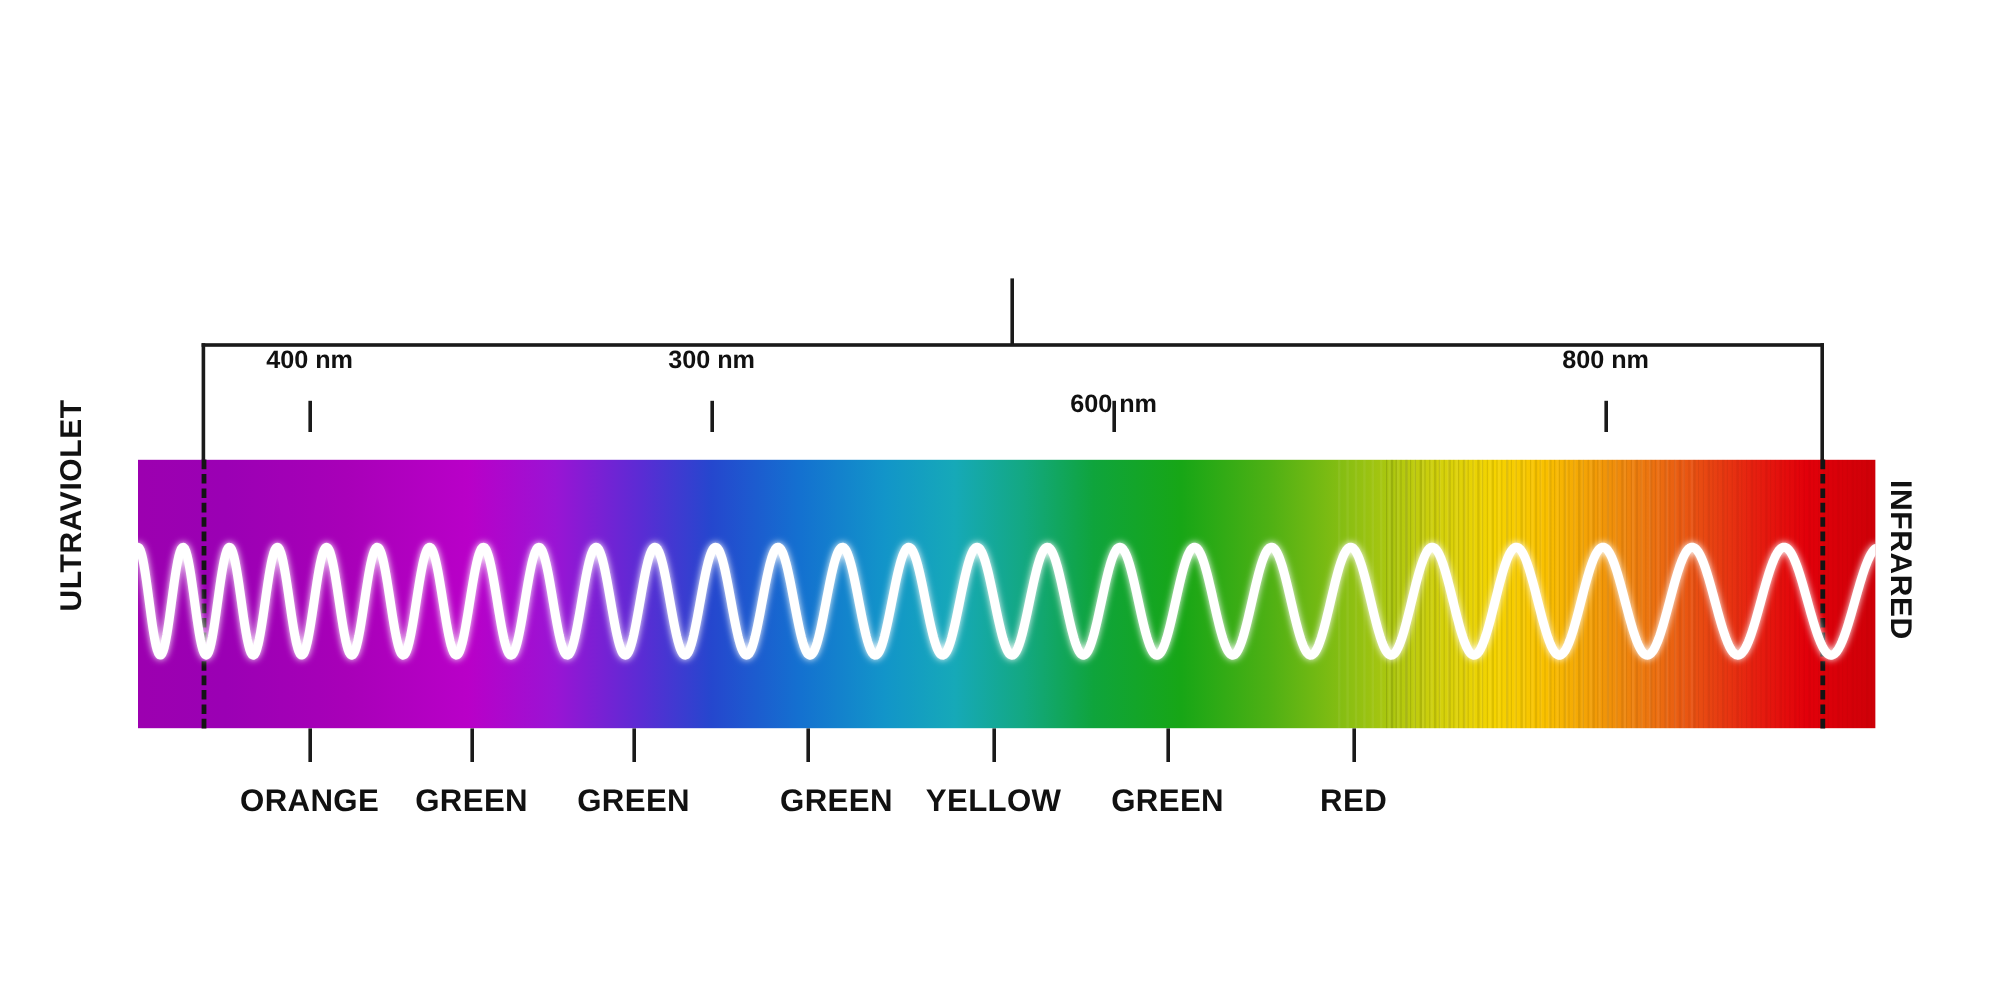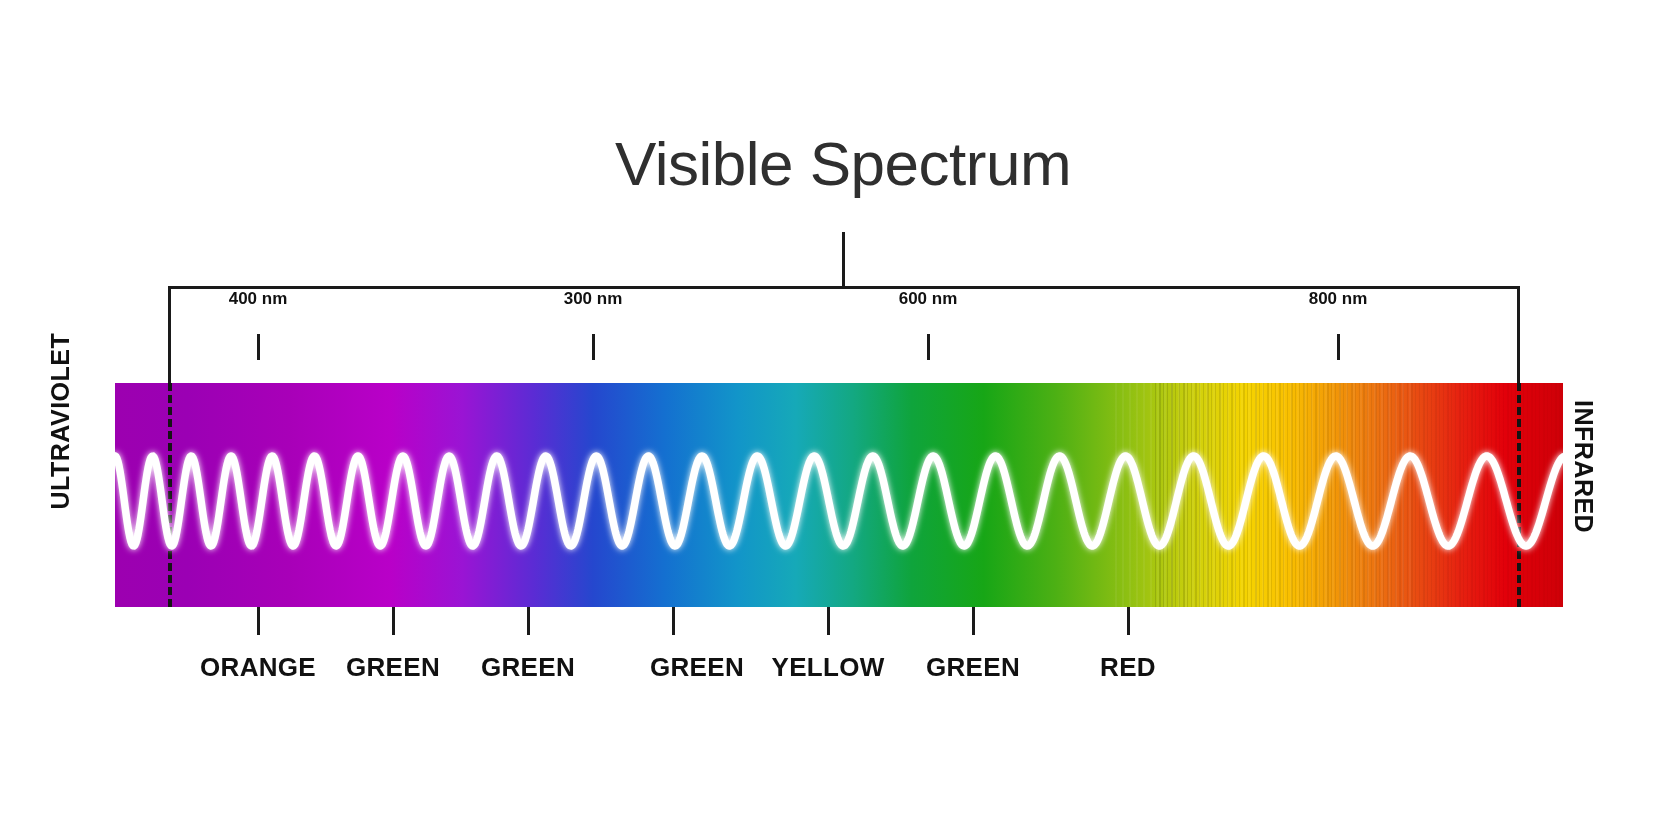--- a/index.html
+++ b/index.html
@@ -72,21 +72,21 @@
     width: 3px;
     height: 98px;
   }
 
   
   .nm-label {
     position: absolute;
     top: 289px;
     font-family: "Liberation Sans", sans-serif;
     font-weight: bold;
-    font-size: 17px;
+    font-size: 21px;
     color: #111111;
     white-space: nowrap;
     transform: translateX(-50%);
   }
   .nm-tick {
     position: absolute;
     top: 334px;
     width: 3px;
     height: 26px;
     background: #1a1a1a;
@@ -173,36 +173,33 @@
     color: #111111;
     white-space: nowrap;
     transform: translateX(-50%);
   }
 </style>
 </head>
 <body>
 
 <div id="stage">
 
-  <div id="title">
-    <span id="title-inner">Visible Spectrum</span>
-  </div>
 
   <div class="rule" id="connector"></div>
 
   <div class="rule" id="bracket-top"></div>
   <div class="rule" id="bracket-left"></div>
   <div class="rule" id="bracket-right"></div>
 
   <div id="nm-scale-layer">
       <div class="nm-label" style="left: 258px;">400 nm</div>
       <div class="nm-tick" style="left: 258px;"></div>
       <div class="nm-label" style="left: 593px;">300 nm</div>
       <div class="nm-tick" style="left: 593px;"></div>
-      <div class="nm-label" style="left: 928px;">600 nm</div>
+      <div class="nm-label" style="left: 928px; margin-top: 36px;">600 nm</div>
       <div class="nm-tick" style="left: 928px;"></div>
       <div class="nm-label" style="left: 1338px;">800 nm</div>
       <div class="nm-tick" style="left: 1338px;"></div>
     </div>
 
   <div id="spectrum">
     <div id="spectrum-gradient" style="background: linear-gradient(to right, rgb(156, 0, 176) 0%, rgb(155, 0, 180) 5%, rgb(168, 0, 184) 12%, rgb(185, 0, 200) 19%, rgb(154, 20, 212) 24%, rgb(90, 44, 212) 29%, rgb(37, 71, 206) 33%, rgb(20, 112, 208) 38%, rgb(18, 149, 201) 43%, rgb(22, 169, 184) 47%, rgb(19, 168, 129) 51%, rgb(15, 164, 60) 55%, rgb(23, 166, 22) 60%, rgb(77, 176, 20) 65%, rgb(143, 192, 18) 70%, rgb(212, 209, 11) 75%, rgb(245, 212, 0) 78%, rgb(249, 192, 0) 81%, rgb(242, 154, 7) 84%, rgb(236, 116, 16) 87%, rgb(232, 74, 18) 90%, rgb(230, 32, 16) 93%, rgb(226, 0, 10) 96%, rgb(206, 0, 8) 100%);"></div>
     <div id="spectrum-striations">
         <div style="position: absolute; left: 1040px; top: 0px; width: 1px; height: 100%; background: rgba(0, 0, 0, 0.12);"></div>
         <div style="position: absolute; left: 1044px; top: 0px; width: 2px; height: 100%; background: rgba(0, 0, 0, 0.118);"></div>

